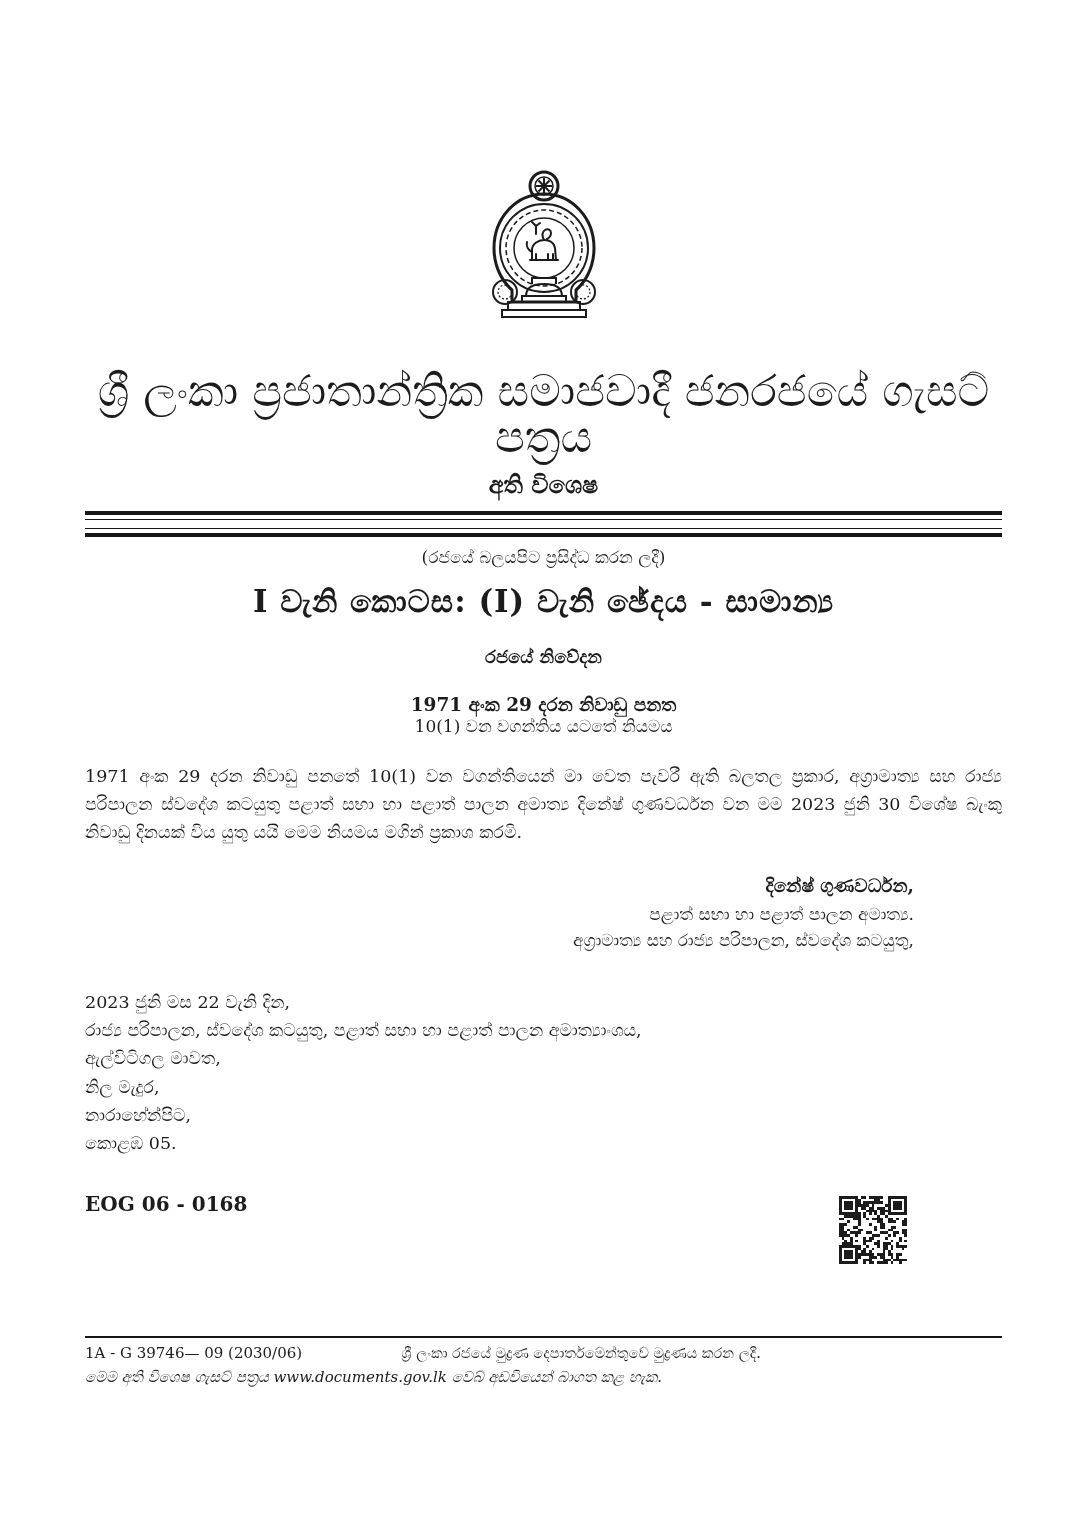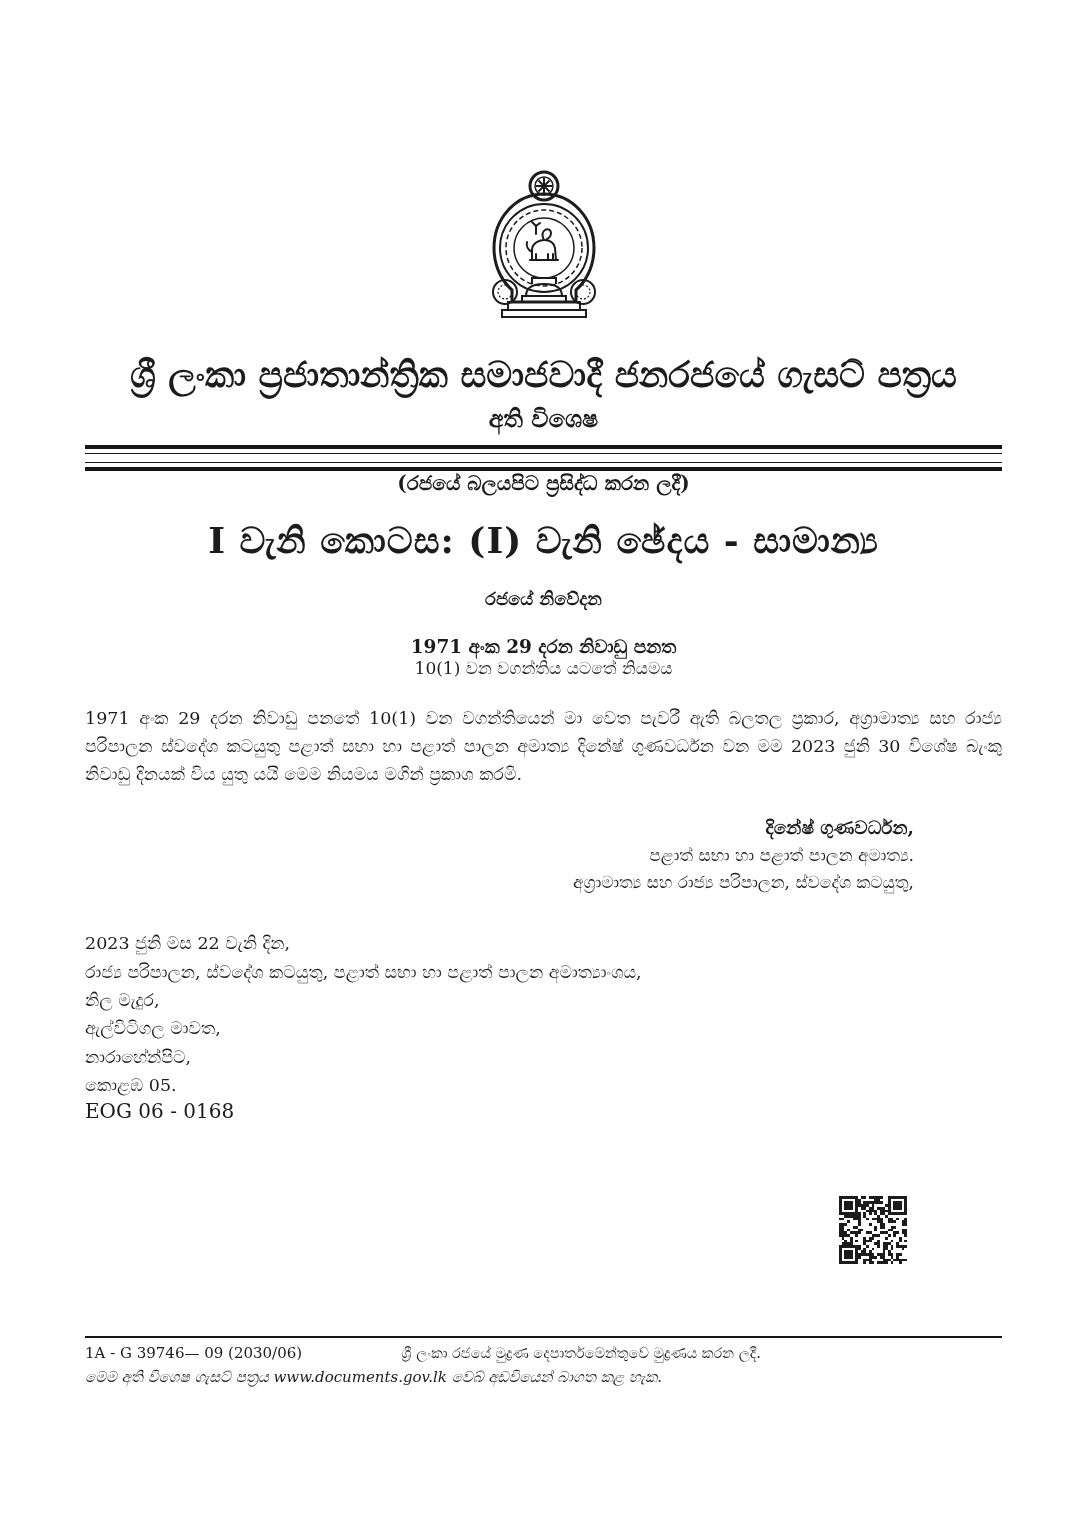--- a/index.html
+++ b/index.html
@@ -13,23 +13,23 @@
     overflow:hidden;
   }
   .content{position:absolute;left:85px;right:85px;top:0;}
 
   
   .emblem-wrap{margin-top:168px;display:flex;justify-content:center;}
   .emblem-wrap svg{display:block;}
 
   
   .gz-title{
-    margin-top:12px;
-    font-size:36px;
-    font-weight:700;
+    margin-top:24px;
+    font-size:44px;
+    font-weight:400;
     letter-spacing:0px;
     line-height:1.05;
     text-align:center;
   }
   .gz-subtitle{
     margin-top:10px;
     font-size:24px;
     font-weight:700;
     text-align:center;
   }
@@ -39,28 +39,28 @@
 
   .issue-line{
     margin-top:9px;
     font-size:20px;
     font-weight:700;
     text-align:center;
   }
   .issue-line + .rule-pair-b{margin-top:9px;}
 
   .authority-note{
-    font-size:20px;
-    text-align:center;
-    font-weight:bold;
+    margin-top:10px;
+    font-size:17px;
+    text-align:center;
   }
 
   .part-heading{
-    margin-top:24px;
-    font-size:36px;
+    margin-top:16px;
+    font-size:31px;
     font-weight:700;
     text-align:center;
     letter-spacing:1px;
   }
 
   .section-heading{
     margin-top:26px;
     font-size:18px;
     font-weight:700;
     text-align:center;
@@ -96,22 +96,24 @@
   .signature .sig-name{font-size:18.5px;font-weight:700;}
   .signature .sig-role{font-size:17px;}
 
   .dateline{
     margin-top:34px;
     font-size:17.5px;
     line-height:1.62;
   }
 
   .ref-code{
+    margin-top:34px;
     font-size:20px;
     font-family:"DejaVu Serif","Liberation Serif",serif;
+    font-weight:bold;
   }
 
   
   .qr{position:absolute;left:839px;top:1196px;width:68px;height:68px;}
   .qr svg{display:block;}
 
   
   .footer{position:absolute;left:85px;right:85px;top:1336px;}
   .footer-rule{border-top:2.5px solid #161616;height:0;}
   .footer-row{
@@ -203,22 +205,22 @@
 
     <div class="signature">
       <div class="sig-name">දිනේෂ් ගුණවර්ධන,</div>
       <div class="sig-role">පළාත් සභා හා පළාත් පාලන අමාත්‍ය.</div>
       <div class="sig-role">අග්‍රාමාත්‍ය සහ රාජ්‍ය පරිපාලන, ස්වදේශ කටයුතු,</div>
     </div>
 
     <div class="dateline">
       <div>2023 ජුනි මස 22 වැනි දින,</div>
       <div>රාජ්‍ය පරිපාලන, ස්වදේශ කටයුතු, පළාත් සභා හා පළාත් පාලන අමාත්‍යාංශය,</div>
+      <div>ඇල්විටිගල මාවත,</div>
       <div>නිල මැදුර,</div>
-      <div>ඇල්විටිගල මාවත,</div>
       <div>නාරාහේන්පිට,</div>
       <div>කොළඹ 05.</div>
     </div>
 
     <div class="ref-code">EOG 06 - 0168</div>
 
   </div>
 
   <div class="qr">
     <svg id="qr-svg" width="68" height="68" viewBox="0 0 25 25" shape-rendering="crispEdges">

